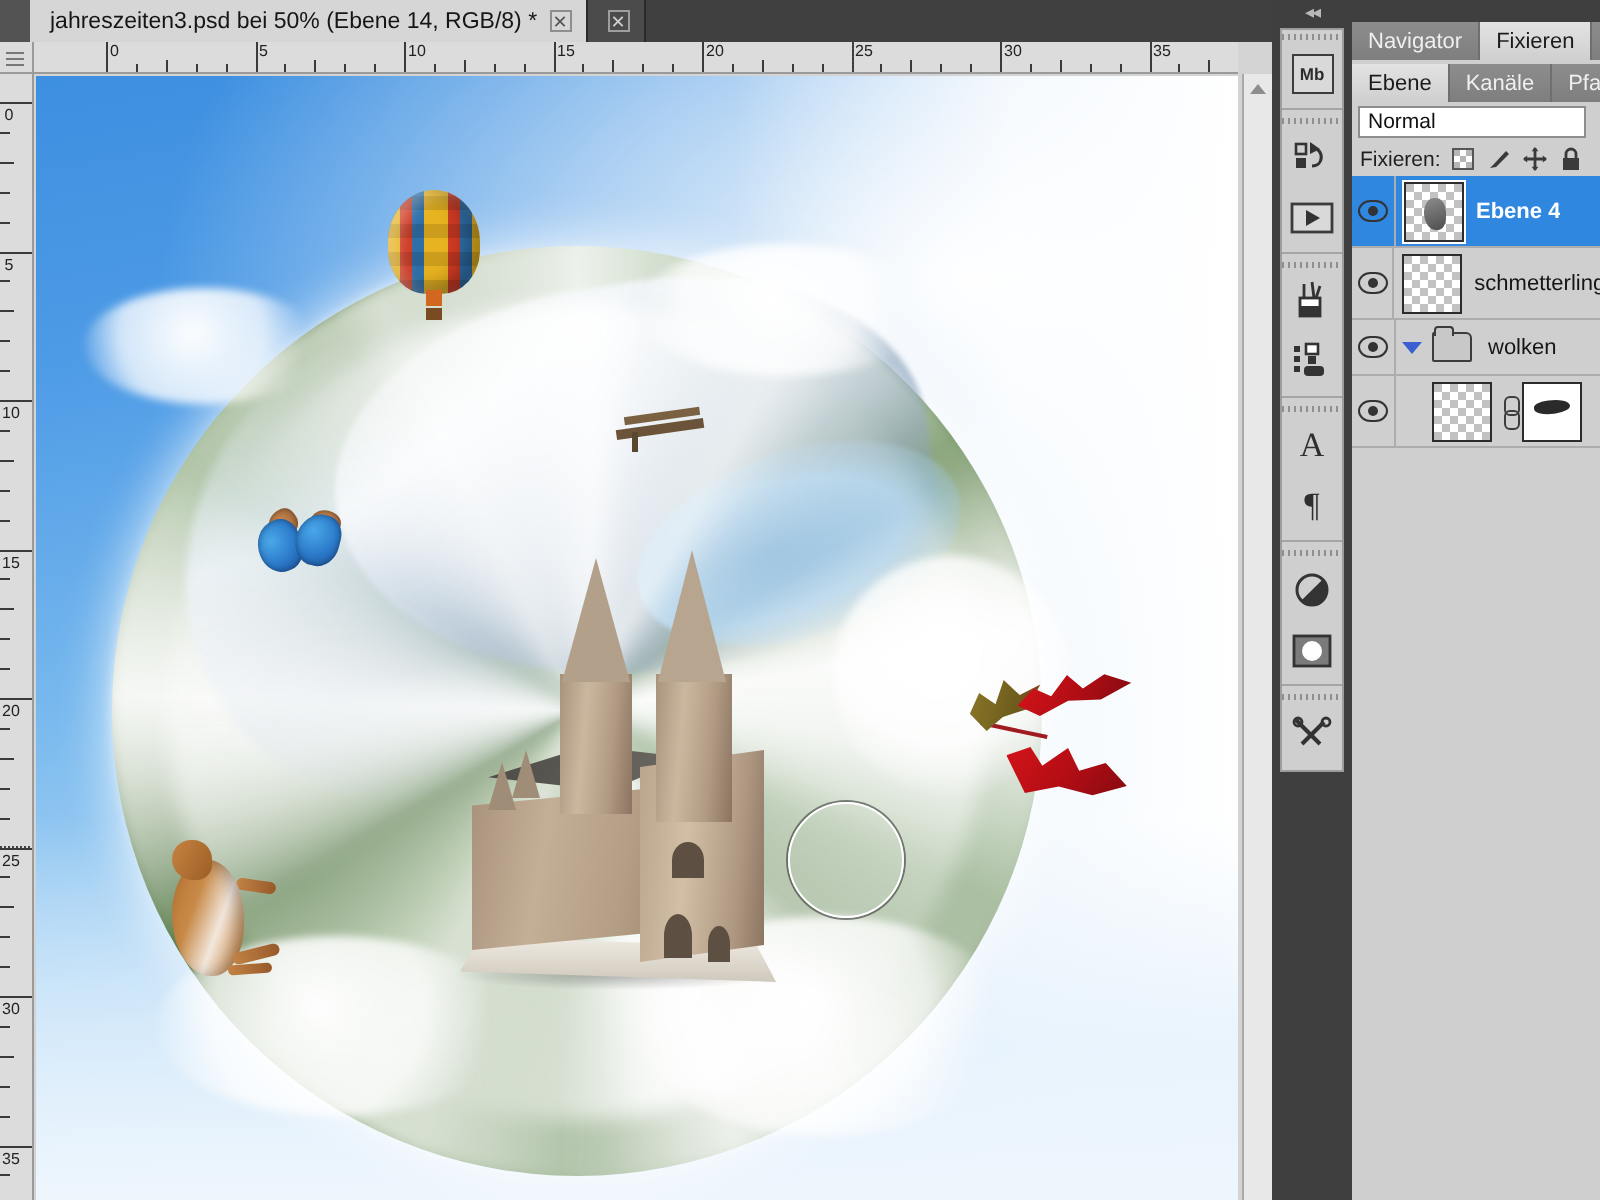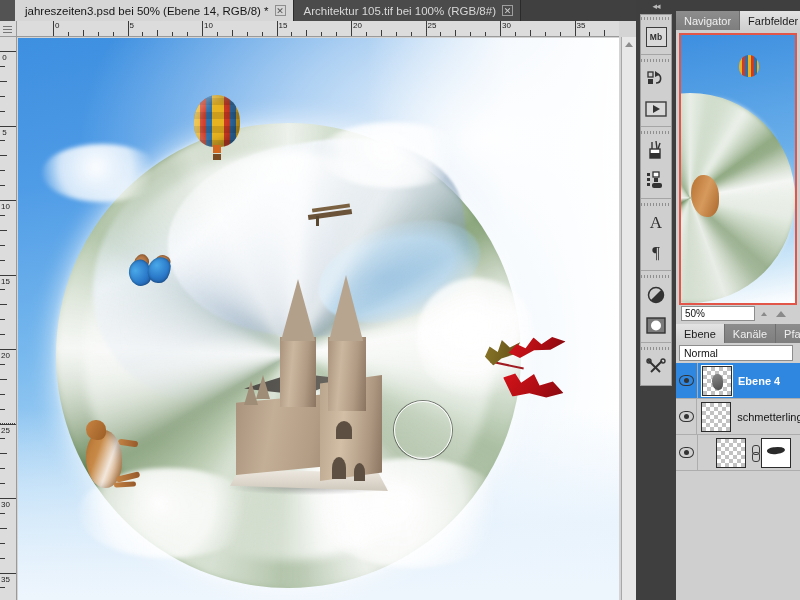--- a/index.html
+++ b/index.html
@@ -514,21 +514,20 @@
 <body>
 
 <div id="app">
 
   <div class="tabbar">
     <div class="doctab active">
       <span>jahreszeiten3.psd bei 50% (Ebene 14, RGB/8) *</span>
       <span class="tabclose">✕</span>
     </div>
     <div class="doctab inactive">
-      <span>Architektur 105.tif bei 100% (RGB/8#)</span>
       <span class="tabclose">✕</span>
     </div>
   </div>
 
   <div class="canvaswrap">
 
     <div class="ruler-corner"></div>
 
     <div class="ruler-h" id="rulerH">
         <div class="rtick" style="left: 36px; top: 0px; width: 1px; height: 16px;"></div>
@@ -796,83 +795,94 @@
   </div>
 
   <div class="dock">
     <div class="dock-top"></div>
 
     <div class="panel-tabs">
       <div class="ptab">
         <span>Navigator</span>
       </div>
       <div class="ptab active">
-        <span>Farbfelder</span>
+        <span>Fixieren</span>
       </div>
       <div class="ptab-filler"></div>
     </div>
 
-    <div class="navigator-body">
-      <div class="nav-thumb">
-        <div class="nav-sky"></div>
-        <div class="nav-planet">
-          <div class="nav-planet-sw"></div>
-        </div>
-        <div class="nav-balloon">
-            <div class="e"></div>
-          </div>
-        <div class="nav-cow"></div>
-
-      </div>
-      <div class="nav-footer">
-        <div class="nav-zoom">50%</div>
-        <div class="nav-slider">
-          <div class="tri-tiny"></div>
-          <div class="tri-small" style="margin-left:auto;margin-right:6px;"></div>
-        </div>
-      </div>
-    </div>
 
 
     <div class="panel-tabs layers-tabs" style="margin-top:2px;">
       <div class="ptab active">
         <span>Ebene</span>
       </div>
       <div class="ptab">
         <span>Kanäle</span>
       </div>
       <div class="ptab">
         <span>Pfade</span>
       </div>
     </div>
 
     <div class="layers-body">
       <div class="blend-row">
         <div class="blend-select">Normal</div>
       </div>
 
+      <div class="lock-row">
+        <span>Fixieren:</span>
+        <span class="lock-ic">
+            <span class="checker-ic"></span>
+          </span>
+        <span class="lock-ic">
+          <svg width="13" height="13" viewBox="0 0 13 13">
+              <path d="M2 11 L4 9 L10 2.5 L11.5 4 L5 10.5 Z" fill="#3a3a3a"></path>
+            </svg>
+        </span>
+        <span class="lock-ic">
+          <svg width="13" height="13" viewBox="0 0 13 13">
+            <path d="M6.5 1 L6.5 12 M1 6.5 L12 6.5" stroke="#3a3a3a" stroke-width="1.4"></path>
+            <path d="M6.5 0.5 L4.8 2.6 L8.2 2.6 Z M6.5 12.5 L4.8 10.4 L8.2 10.4 Z M0.5 6.5 L2.6 4.8 L2.6 8.2 Z M12.5 6.5 L10.4 4.8 L10.4 8.2 Z" fill="#3a3a3a"></path>
+          </svg>
+        </span>
+        <span class="lock-ic">
+          <svg width="13" height="13" viewBox="0 0 13 13">
+            <path d="M4 6 L4 4 A2.5 2.5 0 0 1 9 4 L9 6" fill="none" stroke="#3a3a3a" stroke-width="1.4"></path>
+            <rect x="2.5" y="6" width="8" height="6" fill="#3a3a3a"></rect>
+          </svg>
+        </span>
+      </div>
 
       <div class="layer-row selected">
         <span class="eye-cell">
             <span class="eye"></span>
           </span>
         <span class="thumb selected-thumb">
             <span class="thumb-mark"></span>
           </span>
         <span class="layer-name">Ebene 4</span>
       </div>
 
       <div class="layer-row">
         <span class="eye-cell">
             <span class="eye"></span>
           </span>
         <span class="thumb"></span>
         <span class="layer-name">schmetterling</span>
       </div>
 
+      <div class="layer-row" style="height:28px;">
+        <span class="eye-cell">
+            <span class="eye"></span>
+          </span>
+        <span class="group-arrow"></span>
+        <span class="folder-ic"></span>
+        <span class="layer-name">wolken</span>
+      </div>
 
 
       <div class="layer-row">
         <span class="eye-cell">
             <span class="eye"></span>
           </span>
         <span class="indent"></span>
         <span class="thumb"></span>
         <span class="link-ic"></span>
         <span class="thumb-mask"></span>

